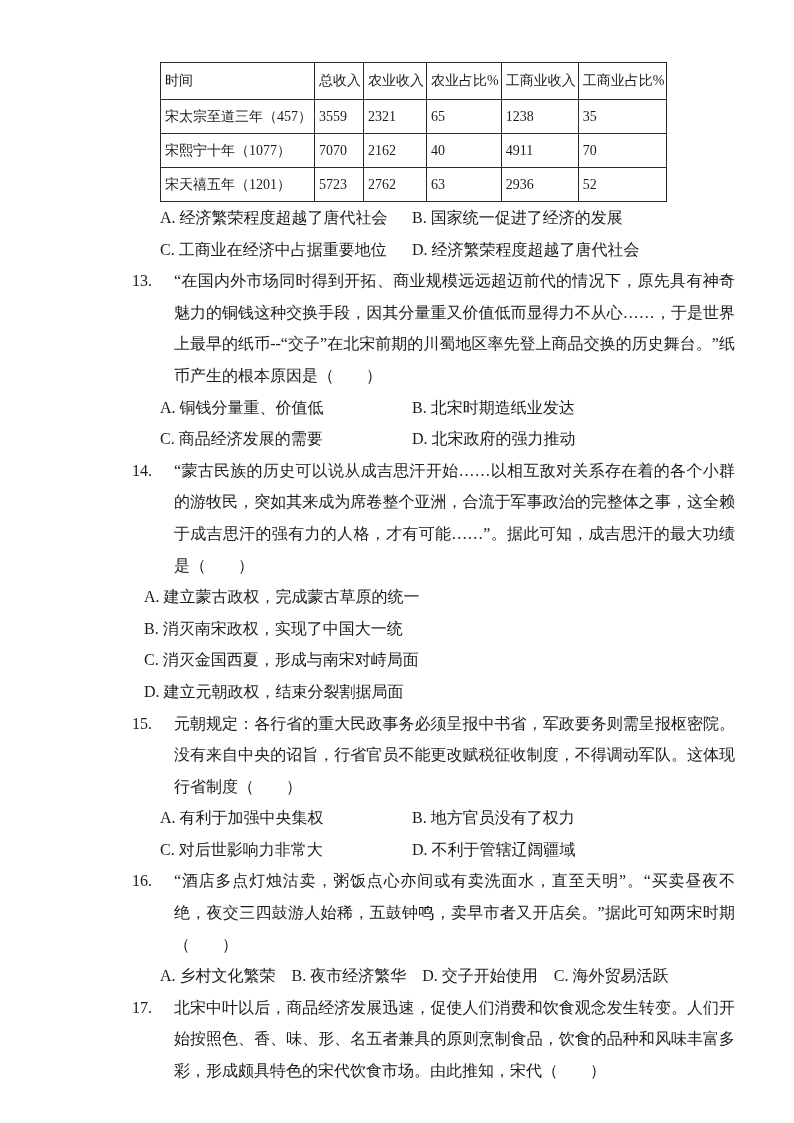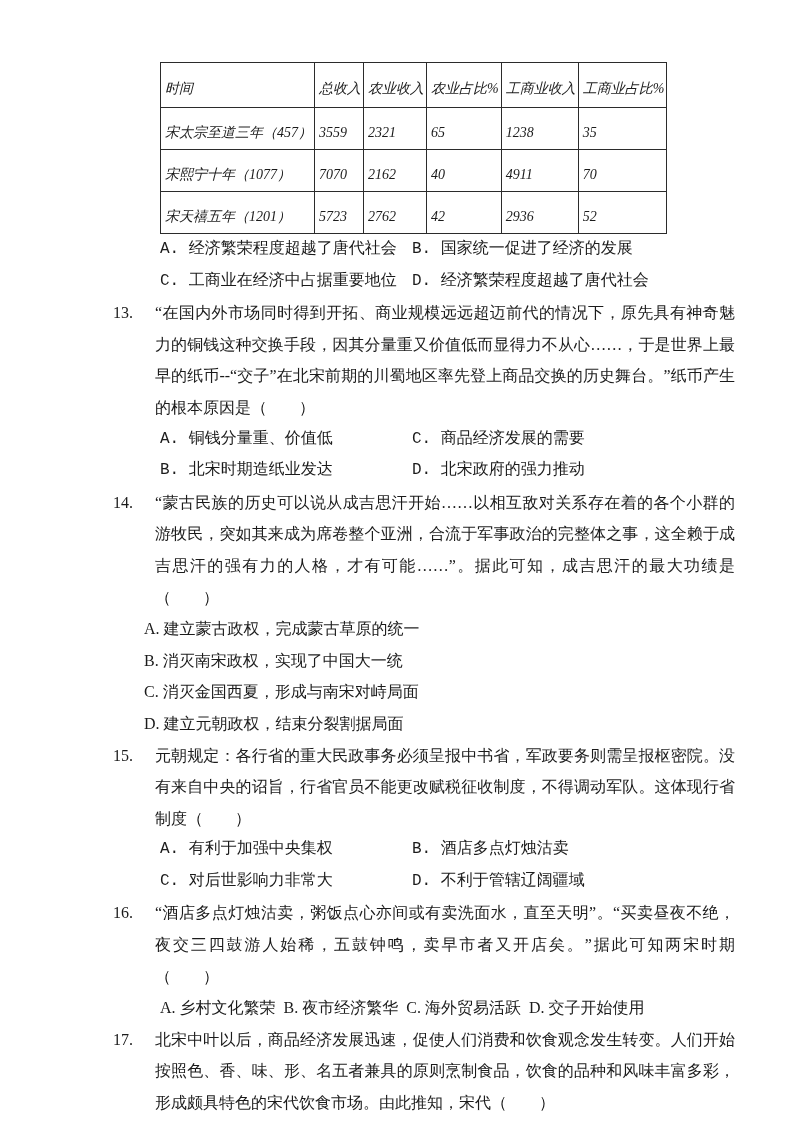--- a/index.html
+++ b/index.html
@@ -22,43 +22,41 @@
   
   table.datatable {
     border-collapse:collapse;
     table-layout:fixed;
     margin-left:47px;
     font-size:14px;
     line-height:normal;
   }
   table.datatable td {
     border:1px solid #2b2b2b;
-    padding:8px 2px 0 4px;
+    padding:0 2px 0 4px;
     height:33px;
     vertical-align:middle;
     white-space:nowrap;
     overflow:hidden;
-    font-style:italic;
   }
   table.datatable tr.hdr td { height:36px; }
   
-  .question { display:flex; }
+  .question { display:flex;margin-left:19px; }
   .qnum { flex:none; width:42px; }
   .qtext { flex:1; text-align:justify; }
   .opt-grid {
     margin-left:47px;
     display:grid;
     grid-template-columns:252px 1fr;
-    font-family:Liberation Mono, monospace;
   }
   .opt-col { margin-left:31px; }
   .opt-inline {
     margin-left:47px;
     display:flex;
-    gap:8px;
+    gap:16px;
     white-space:nowrap;
   }
 </style>
 </head>
 <body>
 
 <div class="page">
   <div class="doc">
 
     <table class="datatable">
@@ -92,76 +90,76 @@
         <td>7070</td>
         <td>2162</td>
         <td>40</td>
         <td>4911</td>
         <td>70</td>
       </tr>
       <tr>
         <td>宋天禧五年（1201）</td>
         <td>5723</td>
         <td>2762</td>
-        <td>42</td>
+        <td>63</td>
         <td>2936</td>
         <td>52</td>
       </tr>
     </tbody>
       </table>
 
     <div class="opt-grid">
       <div>A. 经济繁荣程度超越了唐代社会</div>
       <div>B. 国家统一促进了经济的发展</div>
       <div>C. 工商业在经济中占据重要地位</div>
       <div>D. 经济繁荣程度超越了唐代社会</div>
     </div>
 
     <div class="question">
       <div class="qnum">13.</div>
       <div class="qtext">“在国内外市场同时得到开拓、商业规模远远超迈前代的情况下，原先具有神奇魅力的铜钱这种交换手段，因其分量重又价值低而显得力不从心……，于是世界上最早的纸币--“交子”在北宋前期的川蜀地区率先登上商品交换的历史舞台。”纸币产生的根本原因是（　　）</div>
     </div>
     <div class="opt-grid">
       <div>A. 铜钱分量重、价值低</div>
+      <div>B. 北宋时期造纸业发达</div>
       <div>C. 商品经济发展的需要</div>
-      <div>B. 北宋时期造纸业发达</div>
       <div>D. 北宋政府的强力推动</div>
     </div>
 
     <div class="question">
       <div class="qnum">14.</div>
       <div class="qtext">“蒙古民族的历史可以说从成吉思汗开始……以相互敌对关系存在着的各个小群的游牧民，突如其来成为席卷整个亚洲，合流于军事政治的完整体之事，这全赖于成吉思汗的强有力的人格，才有可能……”。据此可知，成吉思汗的最大功绩是（　　）</div>
     </div>
     <div class="opt-col">
       <div>A. 建立蒙古政权，完成蒙古草原的统一</div>
       <div>B. 消灭南宋政权，实现了中国大一统</div>
       <div>C. 消灭金国西夏，形成与南宋对峙局面</div>
       <div>D. 建立元朝政权，结束分裂割据局面</div>
     </div>
 
     <div class="question">
       <div class="qnum">15.</div>
       <div class="qtext">元朝规定：各行省的重大民政事务必须呈报中书省，军政要务则需呈报枢密院。没有来自中央的诏旨，行省官员不能更改赋税征收制度，不得调动军队。这体现行省制度（　　）</div>
     </div>
     <div class="opt-grid">
       <div>A. 有利于加强中央集权</div>
-      <div>B. 酒店多点灯烛沽卖</div>
+      <div>B. 地方官员没有了权力</div>
       <div>C. 对后世影响力非常大</div>
       <div>D. 不利于管辖辽阔疆域</div>
     </div>
 
     <div class="question">
       <div class="qnum">16.</div>
       <div class="qtext">“酒店多点灯烛沽卖，粥饭点心亦间或有卖洗面水，直至天明”。“买卖昼夜不绝，夜交三四鼓游人始稀，五鼓钟鸣，卖早市者又开店矣。”据此可知两宋时期（　　）</div>
     </div>
     <div class="opt-inline">
       <div>A. 乡村文化繁荣</div>
       <div>B. 夜市经济繁华</div>
+      <div>D. 交子开始使用</div>
       <div>C. 海外贸易活跃</div>
-      <div>D. 交子开始使用</div>
     </div>
 
     <div class="question">
       <div class="qnum">17.</div>
       <div class="qtext">北宋中叶以后，商品经济发展迅速，促使人们消费和饮食观念发生转变。人们开始按照色、香、味、形、名五者兼具的原则烹制食品，饮食的品种和风味丰富多彩，形成颇具特色的宋代饮食市场。由此推知，宋代（　　）</div>
     </div>
 
   </div>
 </div>
 

